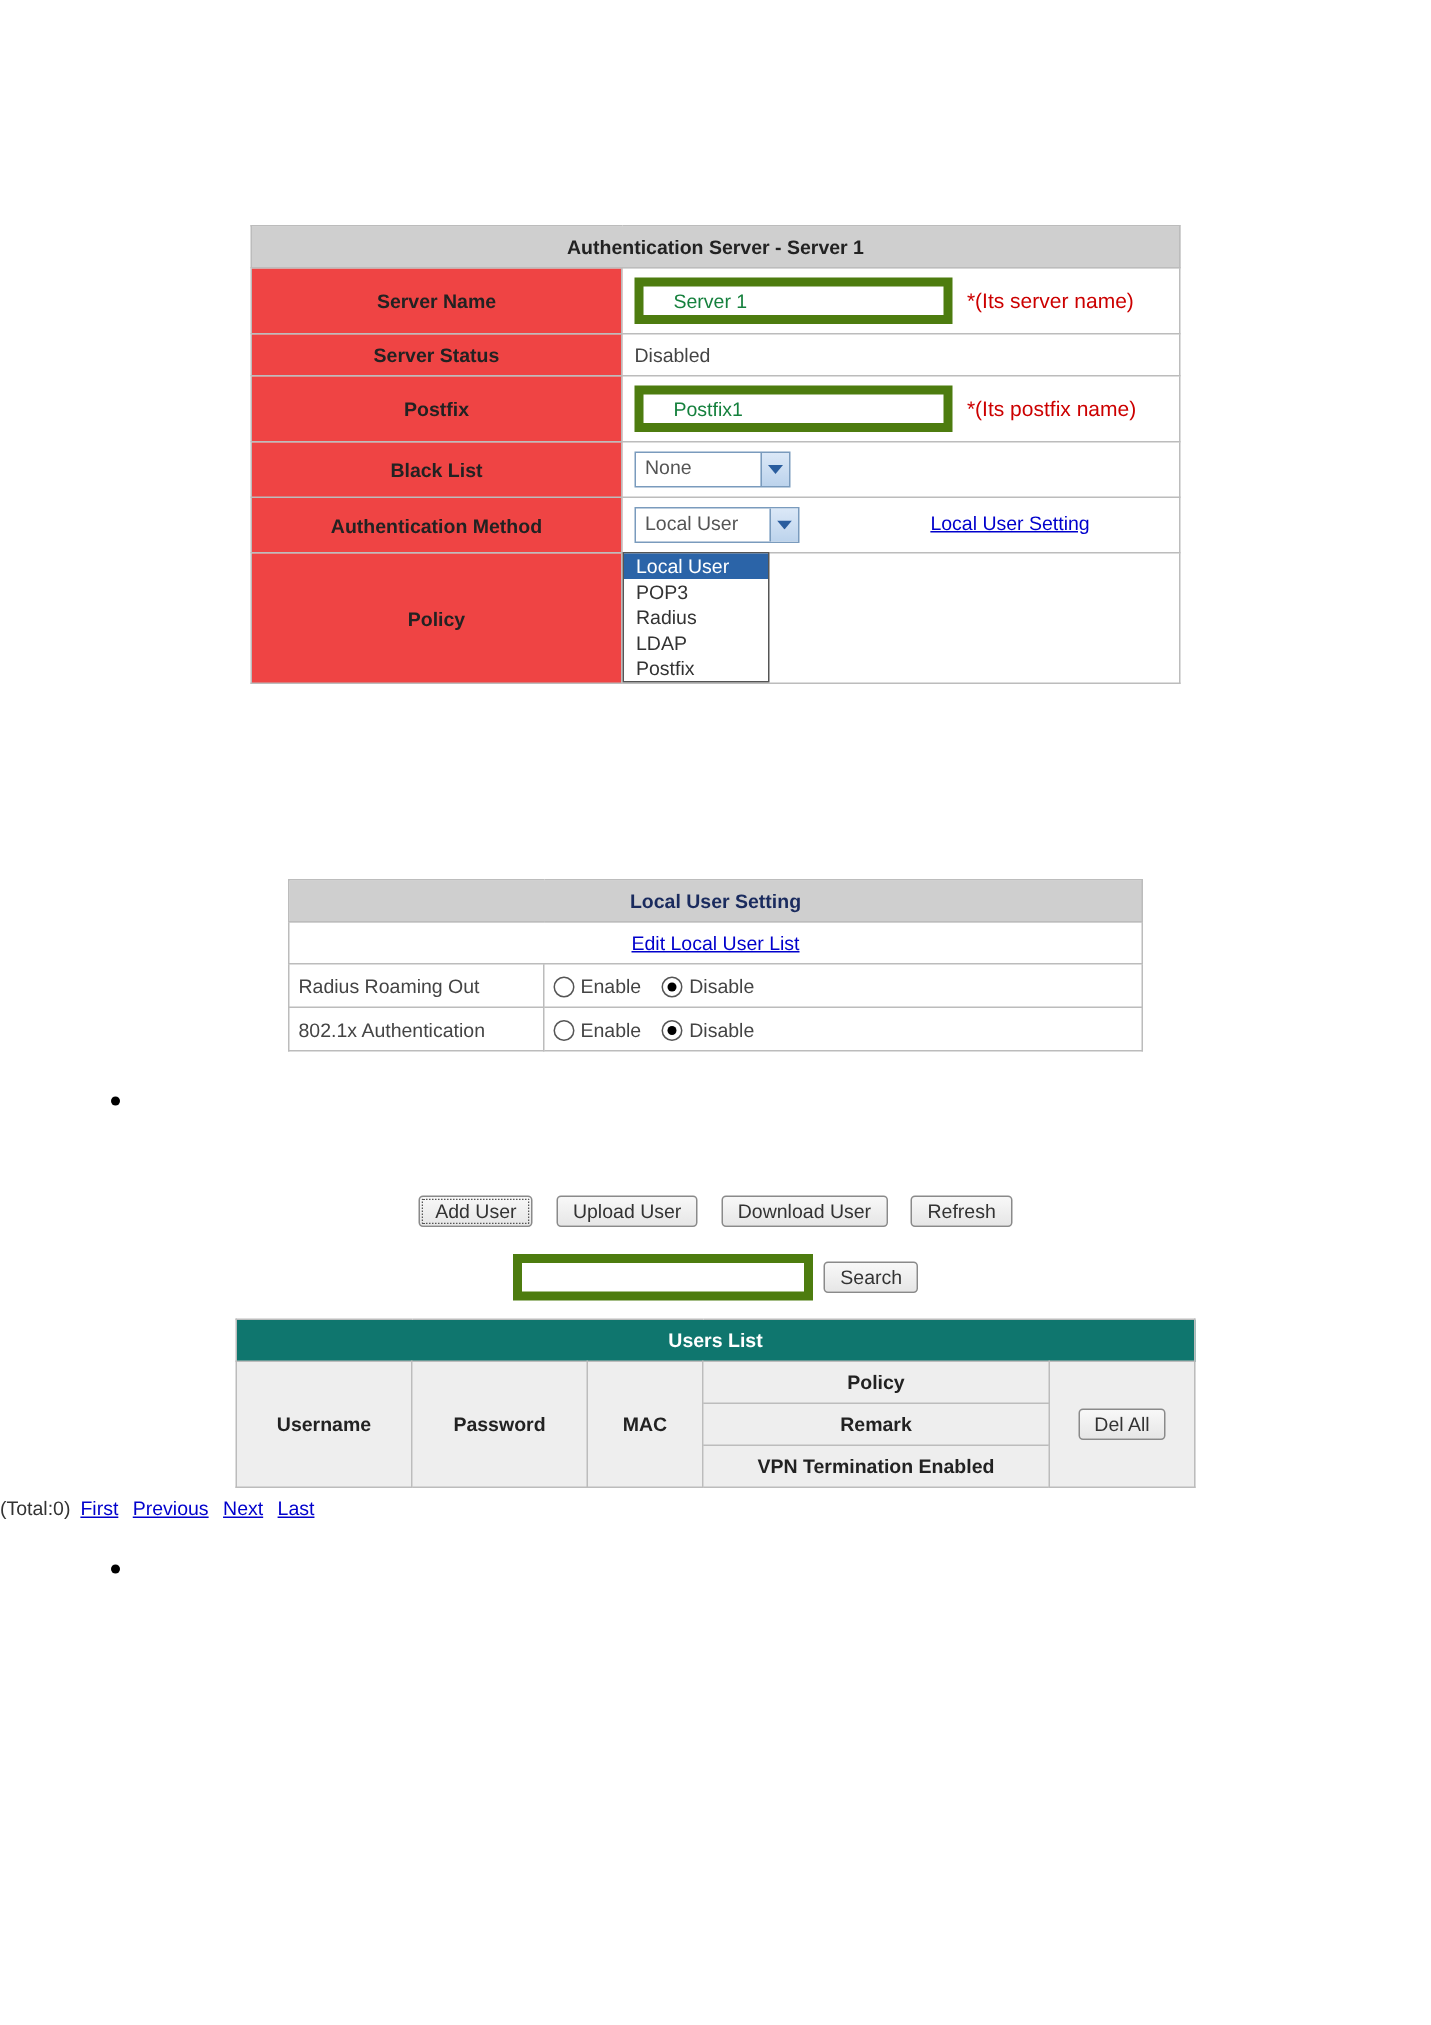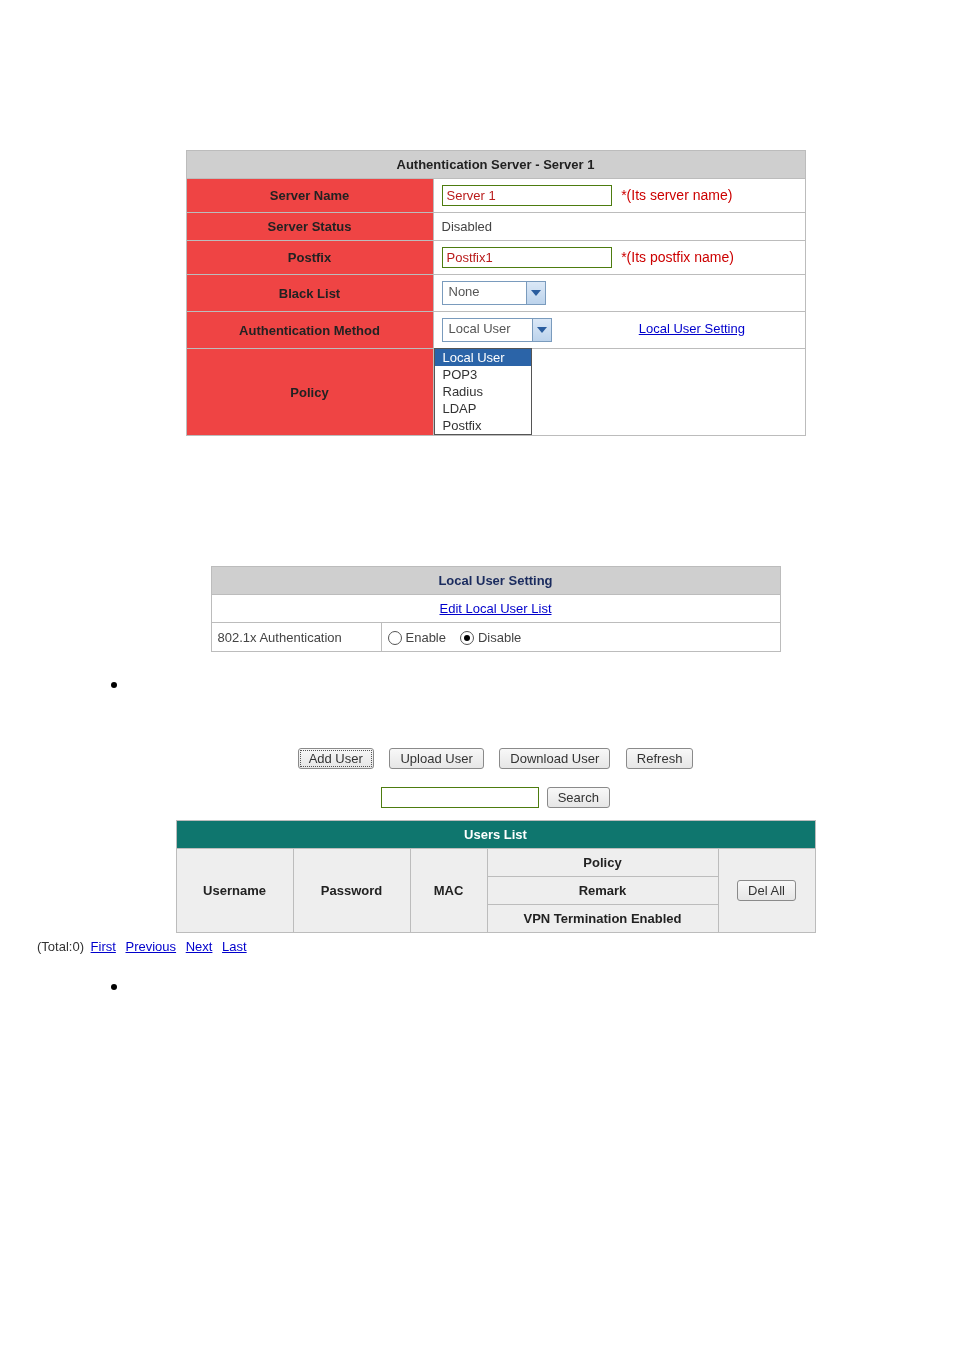--- a/index.html
+++ b/index.html
@@ -5,21 +5,20 @@
   body {
     font-family: Arial, sans-serif;
     font-size: 13px;
     background: #fff;
     margin: 0;
     padding: 0;
     width: 954px;
   }
   .wrap {
     padding: 20px 0;
-    margin-left: 37px;
   }
 
   
   .panel {
     border: 1px solid #bcbcbc;
     border-collapse: collapse;
     margin: 0 auto;
     background: #fff;
   }
   .panel th, .panel td {
@@ -42,23 +41,23 @@
     color: #222;
   }
   .val-cell {
     background: #fff;
     color: #444;
   }
 
   input.txt {
     font-family: Arial, sans-serif;
     font-size: 13px;
-    padding: 2px 4px;
-    border: 1px solid #4d7c0f;
-    color: #b91c1c;
+    padding: 2px 20px;
+    border: 6px solid #4d7c0f;
+    color: #15803d;
     background: #fff;
     width: 160px;
   }
   .hint {
     color: #c00;
     font-size: 14px;
     margin-left: 6px;
   }
 
   .select-box {
@@ -281,20 +280,24 @@
           <th colspan="2" class="panel2-title">Local User Setting</th>
         </tr>
   <tr>
           <td colspan="2" class="panel2-linkrow">
     <span class="link">Edit Local User List</span>
   </td>
         </tr>
   </tbody>
       <tbody id="local-rows">
         <tr>
+          <td class="lbl">Radius Roaming Out</td>
+          <td class="opts"><span class="radio"></span><span class="radio-label">Enable</span><span class="radio checked"></span><span class="radio-label">Disable</span></td>
+        </tr>
+        <tr>
           <td class="lbl">802.1x Authentication</td>
           <td class="opts"><span class="radio"></span><span class="radio-label">Enable</span><span class="radio checked"></span><span class="radio-label">Disable</span></td>
         </tr>
       </tbody>
 </table>
 
 <span class="bullet"></span>
 
 <div class="block-spacer2"></div>
 

